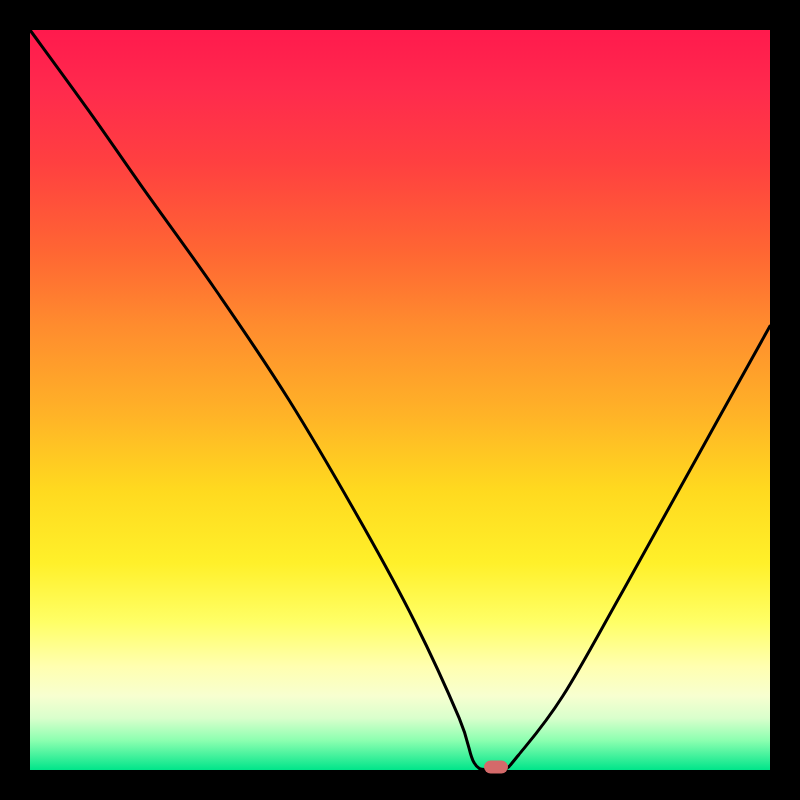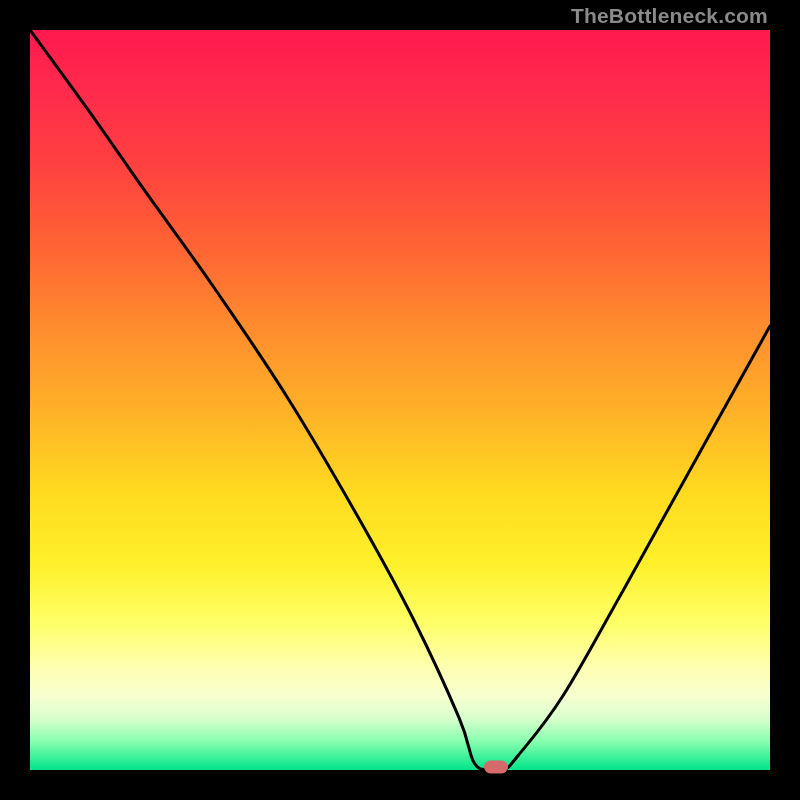--- a/index.html
+++ b/index.html
@@ -70,14 +70,13 @@
 </head>
 <body>
 
 <div class="frame">
   <div class="plot">
     <svg class="curve" viewBox="0 0 740 740" preserveAspectRatio="none">
       <path id="curve-path" fill="none" stroke="#000" stroke-width="3" stroke-linejoin="round" stroke-linecap="round" d="M 0.0 0.0 C 10.7 14.7, 39.2 53.4, 59.2 81.4 C 79.2 109.4, 88.4 123.4, 111.0 155.4 C 133.6 187.4, 158.4 220.4, 185.0 259.0 C 211.6 297.6, 232.4 327.4, 259.0 370.0 C 285.6 412.6, 310.4 455.8, 333.0 495.8 C 355.6 535.8, 367.5 557.4, 384.8 592.0 C 402.1 626.6, 418.5 662.9, 429.2 688.2 C 439.9 713.5, 438.7 723.3, 444.0 732.6 C 449.3 741.9, 453.5 738.7, 458.8 740.0 C 464.1 741.3, 468.3 742.7, 473.6 740.0 C 478.9 737.3, 477.7 738.5, 488.4 725.2 C 499.1 711.9, 514.2 695.3, 532.8 666.0 C 551.4 636.7, 568.0 605.0, 592.0 562.4 C 616.0 519.8, 639.4 477.2, 666.0 429.2 C 692.6 381.2, 726.7 320.0, 740.0 296.0"></path>
     </svg>
     <div id="marker" class="marker" style="left: 466.2px; top: 737px; background: rgb(212, 106, 106);"></div>
   </div>
-  <div class="watermark">TheBottleneck.com</div>
 </div>
 
 </body></html>

